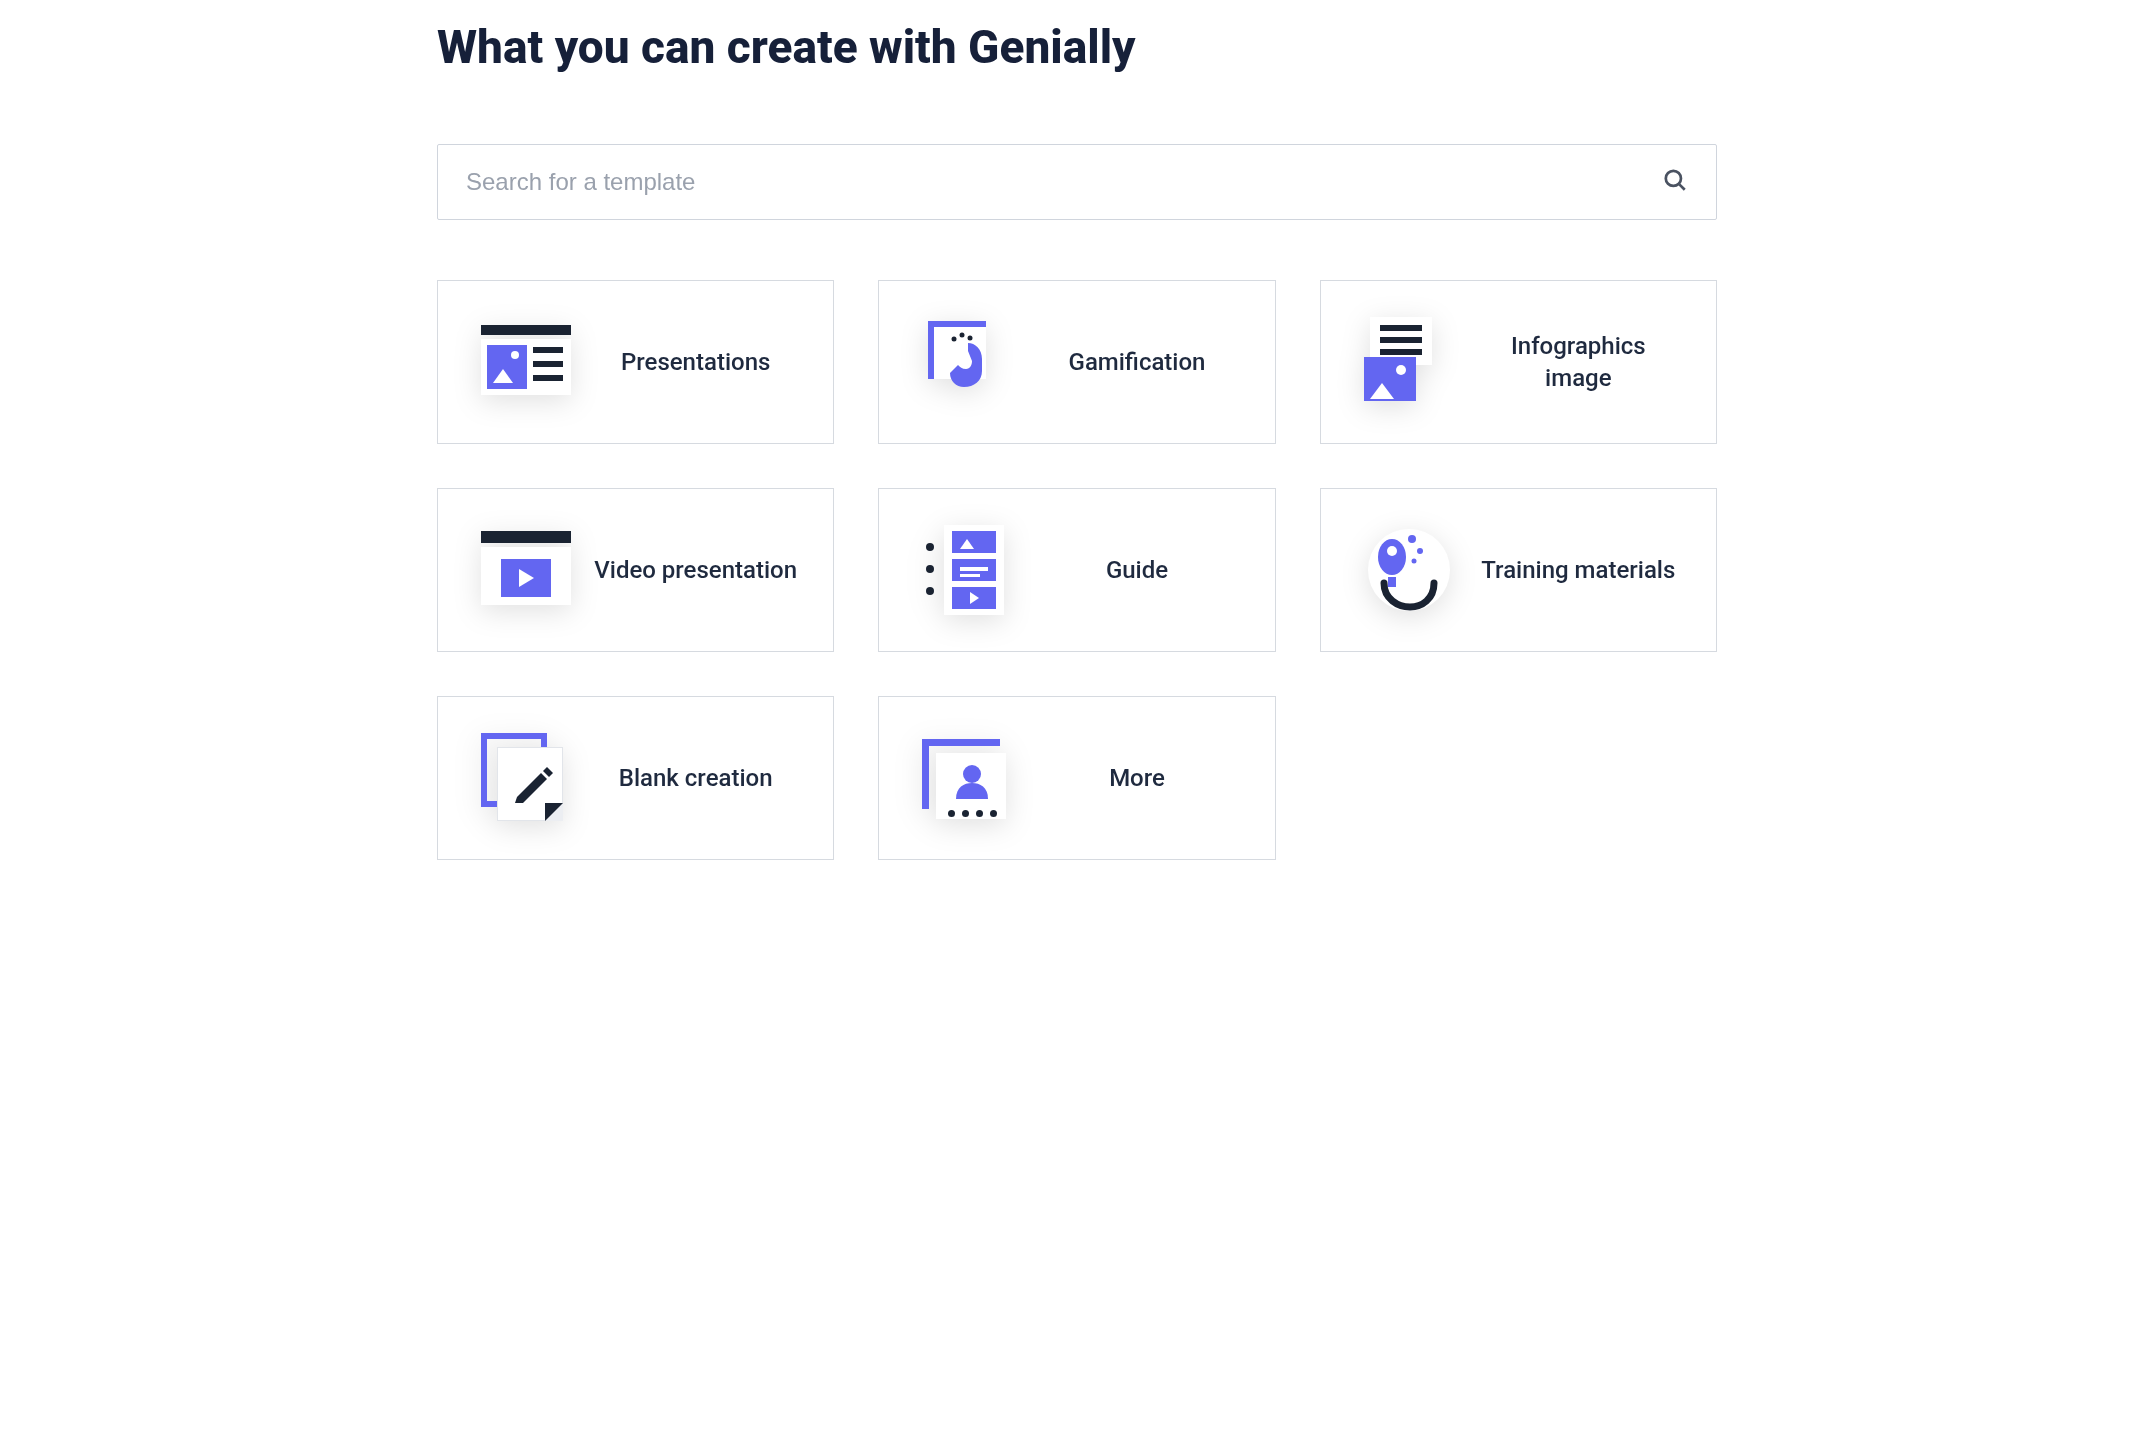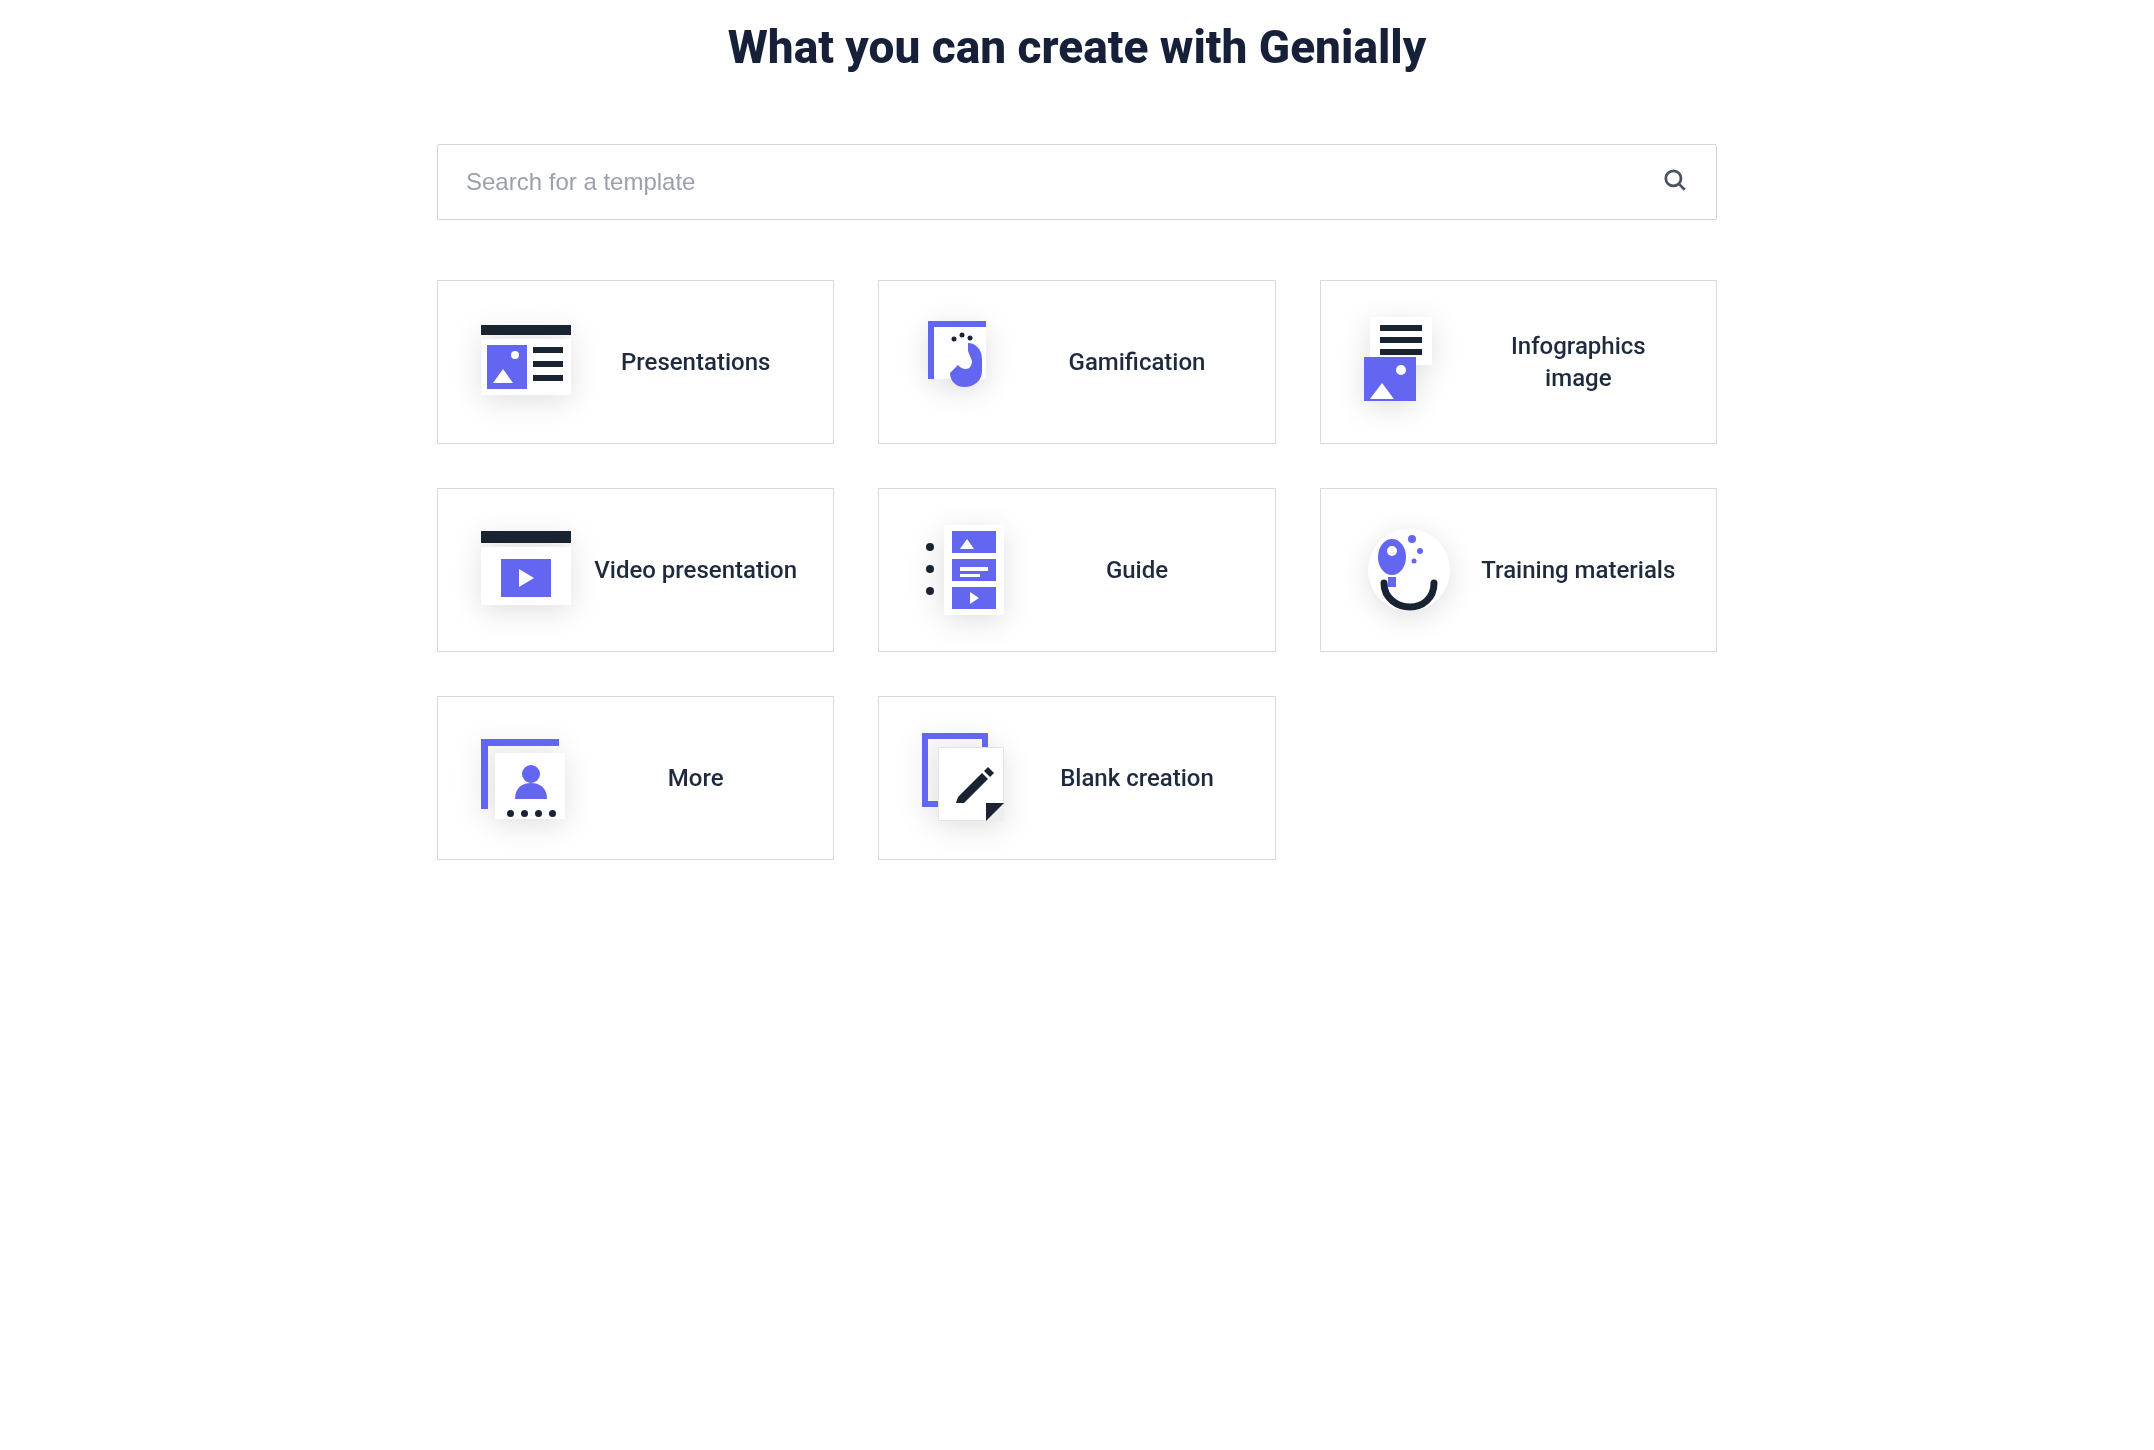--- a/index.html
+++ b/index.html
@@ -9,21 +9,21 @@
       color: #1a2332;
       padding: 20px 40px 60px;
     }
     .container {
       max-width: 1280px;
       margin: 0 auto;
     }
     .page-title {
       font-size: 46px;
       font-weight: 800;
-      text-align: center;
+      text-align: left;
       color: #162039;
       margin-bottom: 70px;
     }
     .search-bar {
       display: flex;
       align-items: center;
       border: 1px solid #d0d5dd;
       border-radius: 2px;
       padding: 22px 28px;
       margin-bottom: 60px;
@@ -261,45 +261,45 @@
             <circle cx="56" cy="26" r="3" fill="#6366f1"></circle>
             <circle cx="50" cy="36" r="2.5" fill="#6366f1"></circle>
           </svg>
         </div>
       </div>
       <div class="card-label">Training materials</div>
     </div>
 
     <div class="card">
       <div class="card-icon-wrap">
+        <div class="card-icon ic-blank">
+          <div class="back"></div>
+            <div class="front"></div>
+          <svg viewBox="0 0 44 44">
+            <path d="M6 38 L30 14 L36 20 L12 44 L4 44 Z" fill="#1a2332"></path>
+            <path d="M32 12 L36 8 L42 14 L38 18 Z" fill="#1a2332"></path>
+          </svg>
+          <div class="fold"></div>
+        </div>
+      </div>
+      <div class="card-label">Blank creation</div>
+    </div>
+
+    <div class="card">
+      <div class="card-icon-wrap">
         <div class="card-icon ic-more">
           <div class="frame"></div>
             <div class="bg"></div>
           <svg viewBox="0 0 44 44">
             <circle cx="22" cy="13" r="9" fill="#6366f1"></circle>
             <path d="M6 38 C6 26 14 22 22 22 C30 22 38 26 38 38 Z" fill="#6366f1"></path>
           </svg>
           <div class="dot" style="left:26px"></div>
           <div class="dot" style="left:40px"></div>
           <div class="dot" style="left:54px"></div>
           <div class="dot" style="left:68px"></div>
         </div>
       </div>
       <div class="card-label">More</div>
     </div>
 
-    <div class="card">
-      <div class="card-icon-wrap">
-        <div class="card-icon ic-blank">
-          <div class="back"></div>
-            <div class="front"></div>
-          <svg viewBox="0 0 44 44">
-            <path d="M6 38 L30 14 L36 20 L12 44 L4 44 Z" fill="#1a2332"></path>
-            <path d="M32 12 L36 8 L42 14 L38 18 Z" fill="#1a2332"></path>
-          </svg>
-          <div class="fold"></div>
-        </div>
-      </div>
-      <div class="card-label">Blank creation</div>
-    </div>
-
   </div>
 </div>
 
 </body></html>

